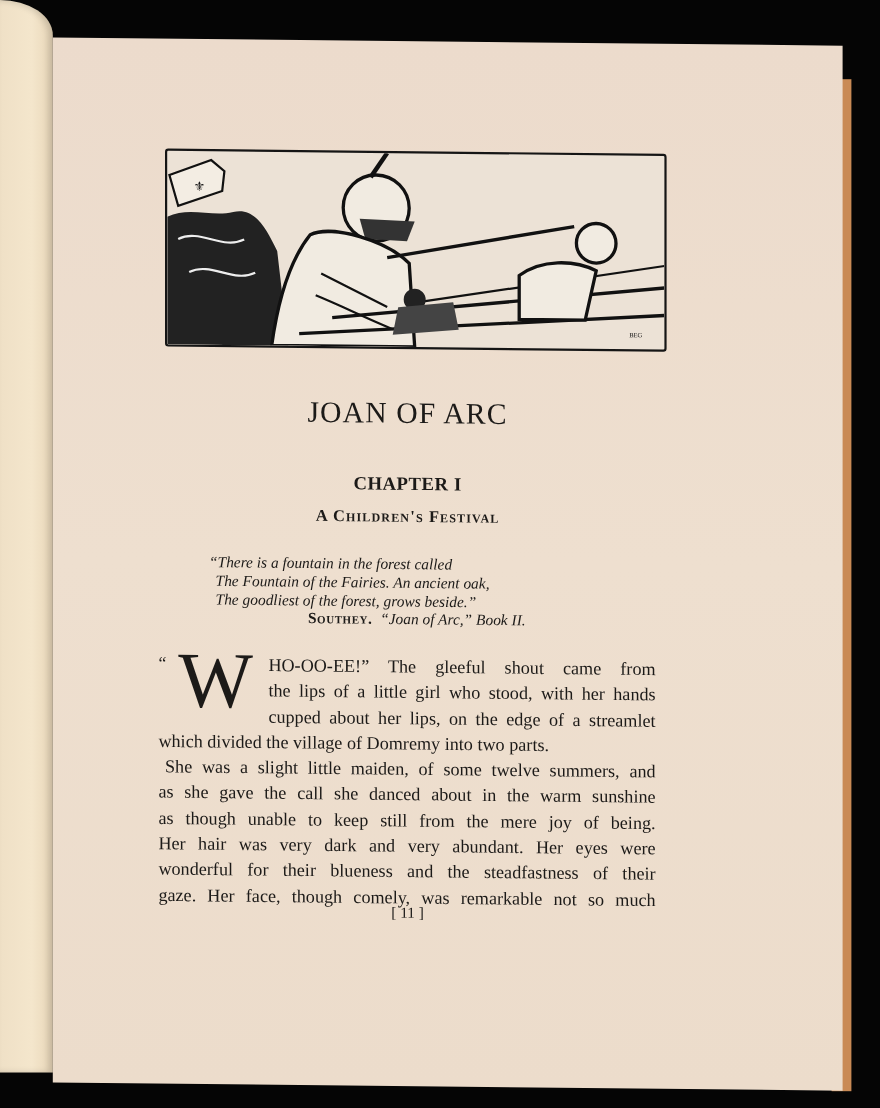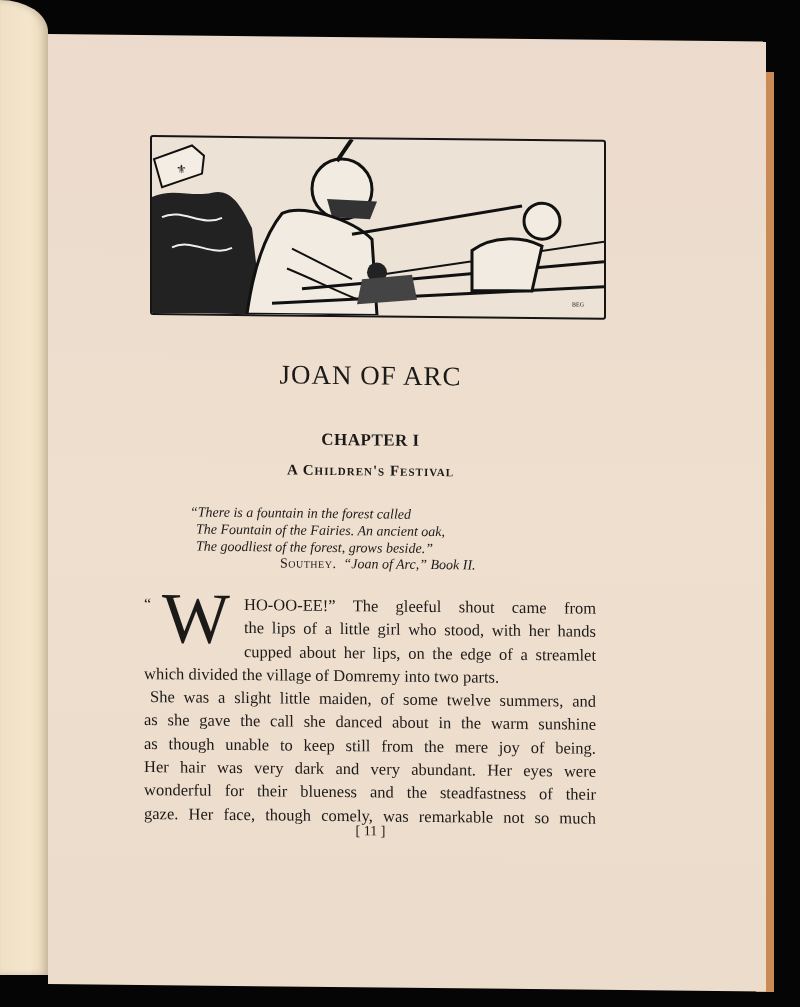--- a/index.html
+++ b/index.html
@@ -9,21 +9,21 @@
   .page { position:absolute; left:48px; top:34px; width:718px; height:950px; background:#ecdccd; background:linear-gradient(180deg,#ecdbcc 0%,#eedfcf 50%,#ecdccb 100%); transform:skewY(0.6deg); transform-origin:left top; }
   .illus { position:absolute; left:102px; top:100px; width:452px; height:176px; border:2.5px solid #151515; border-radius:3px; background:#ece2d6; overflow:hidden; }
   .illus svg { width:100%; height:100%; display:block; }
   .title { position:absolute; left:0; width:645px; top:323px; text-align:center; font-size:27px; letter-spacing:1px; color:#1c1a18; }
   .chapter { position:absolute; left:0; width:645px; top:393px; text-align:center; font-size:17px; font-weight:bold; color:#1c1a18; letter-spacing:0.5px; }
   .subtitle { position:absolute; left:0; width:645px; top:425px; text-align:center; font-size:15px; font-variant:small-caps; font-weight:bold; letter-spacing:1px; color:#1c1a18; }
   .epigraph { position:absolute; left:142px; top:468px; font-size:14px; font-style:italic; color:#1c1a18; line-height:17px; }
   .epigraph .line { display:block; }
   .epigraph .l2, .epigraph .l3 { padding-left:6px; }
   .attribution { position:absolute; left:232px; top:519px; font-size:14px; color:#1c1a18; }
-  .attribution .author { font-variant:small-caps; font-style:normal; font-weight:normal; letter-spacing:0.5px; }
+  .attribution .author { font-variant:small-caps; font-style:normal; font-weight:bold; letter-spacing:0.5px; }
   .attribution .work { font-style:italic; }
   .body { position:absolute; left:96px; top:557px; width:452px; font-size:16.5px; color:#1c1a18; line-height:23.3px; text-align:justify; }
   .dropcap-wrap { position:absolute; left:0; top:0; }
   .dropcap-quote { position:absolute; left:0; top:0; font-size:16px; }
   .dropcap { position:absolute; left:18px; top:-10px; font-size:72px; line-height:72px; }
   .first-line { display:block; padding-left:100px; }
   .bline { display:block; text-align-last:justify; }
   .bline.last { text-align-last:left; }
   .bline.indent { text-indent:6px; }
   .p2 { margin-top:0; }

